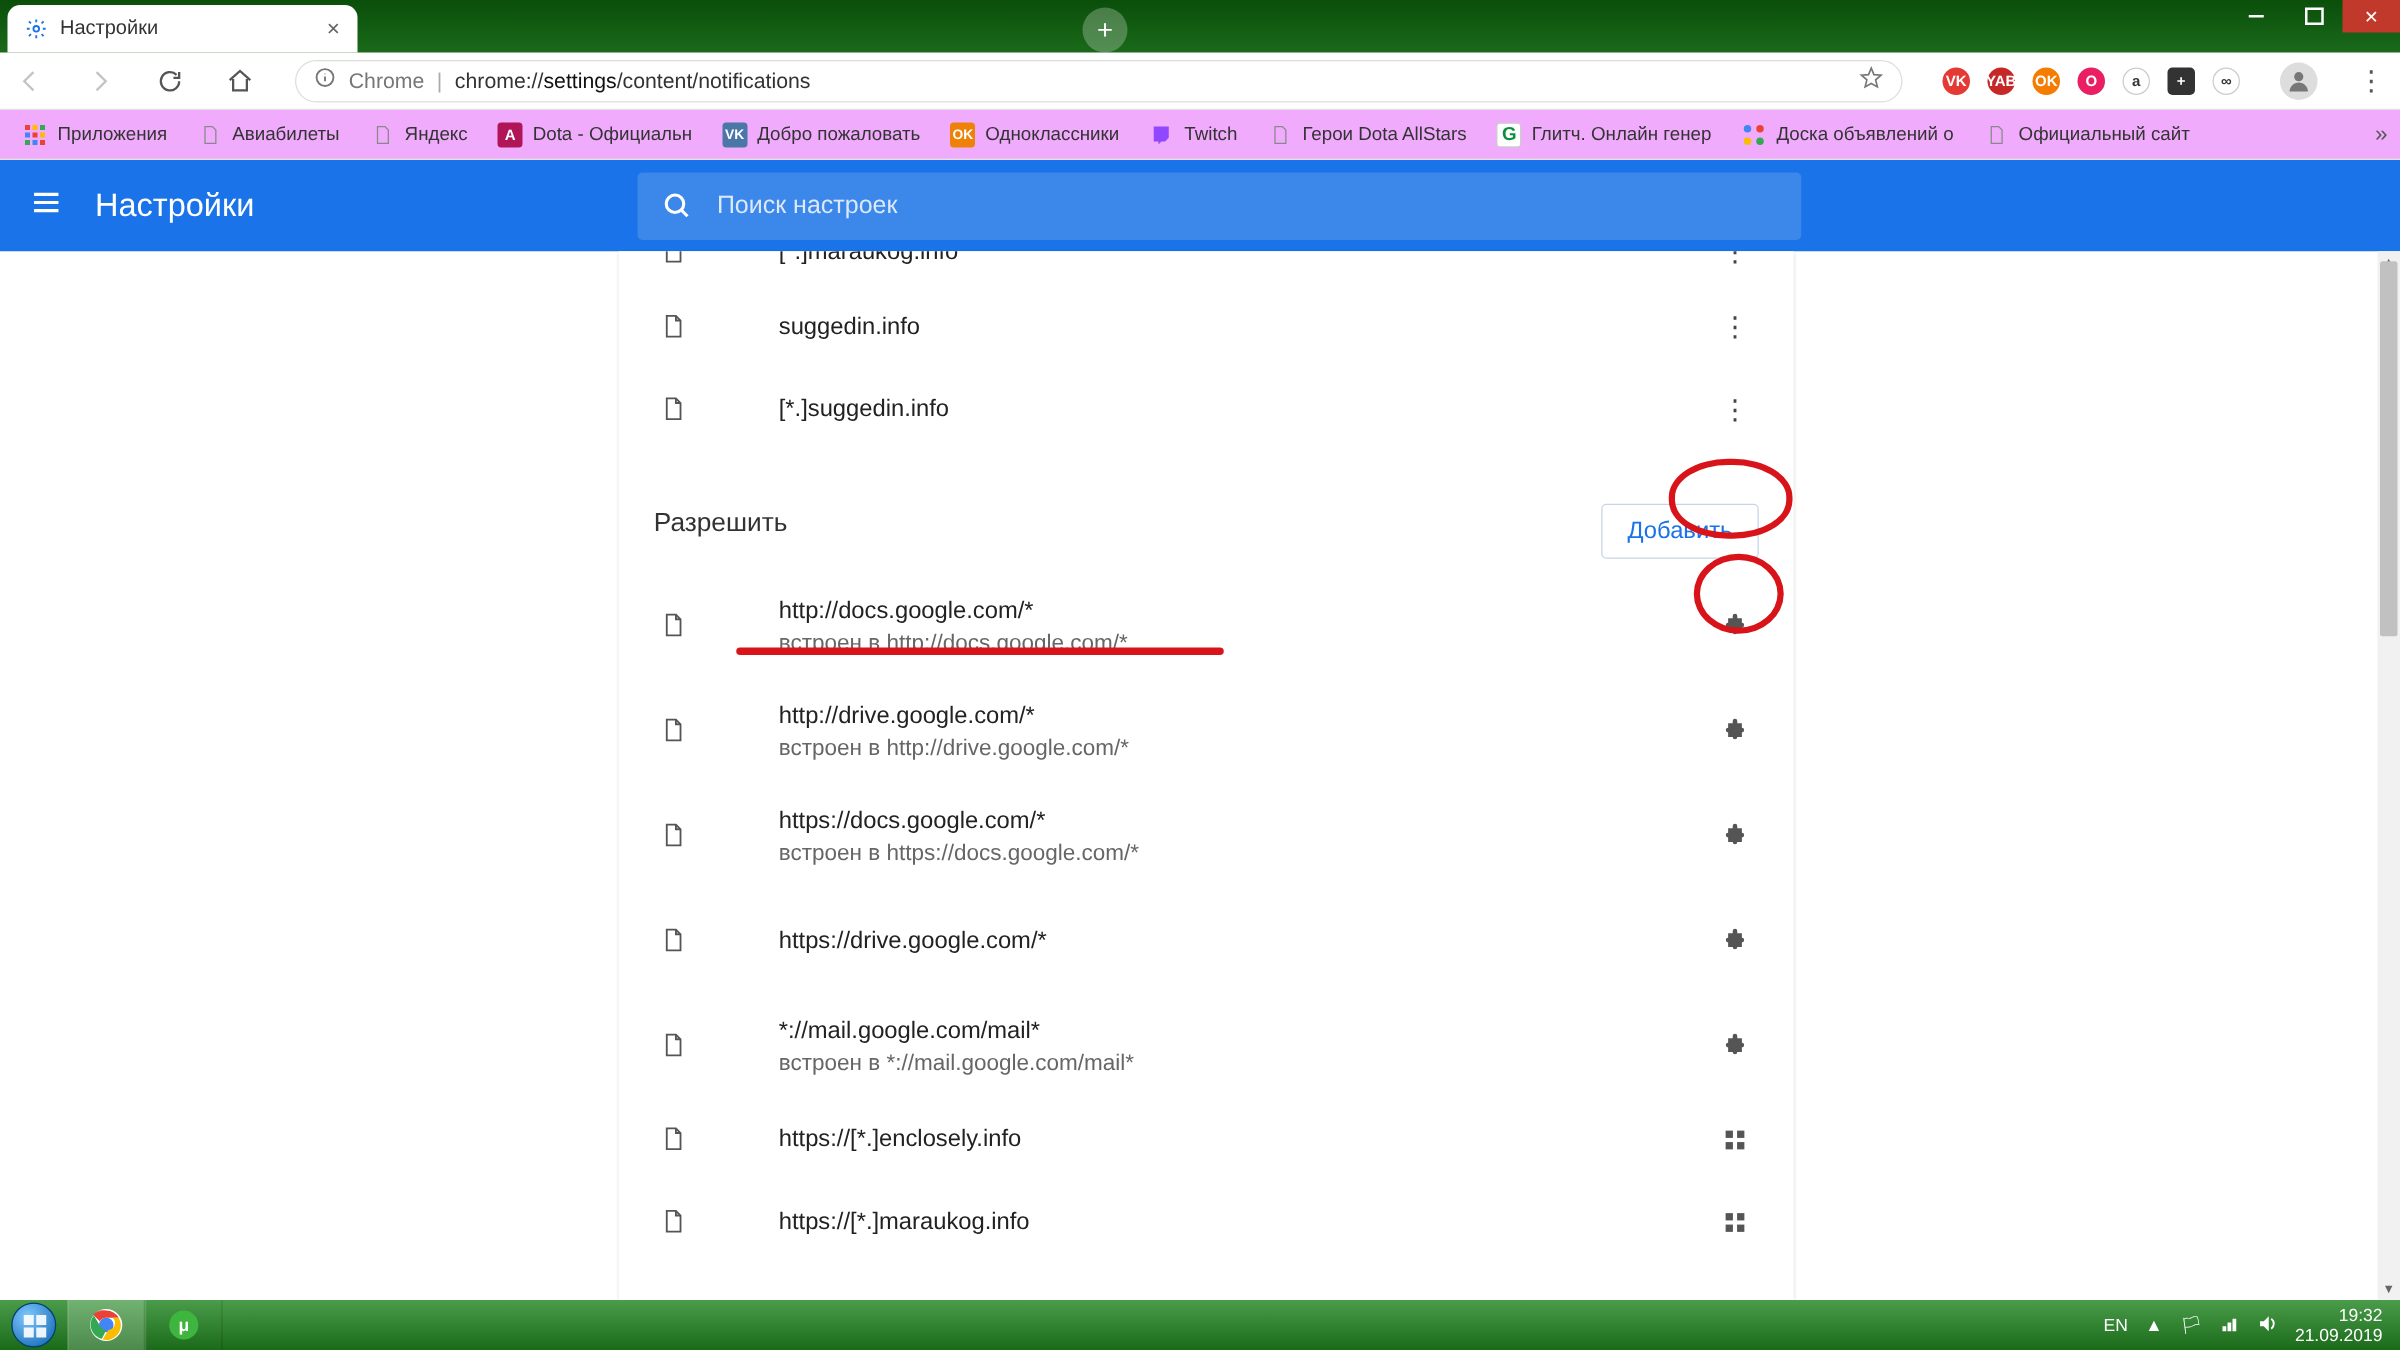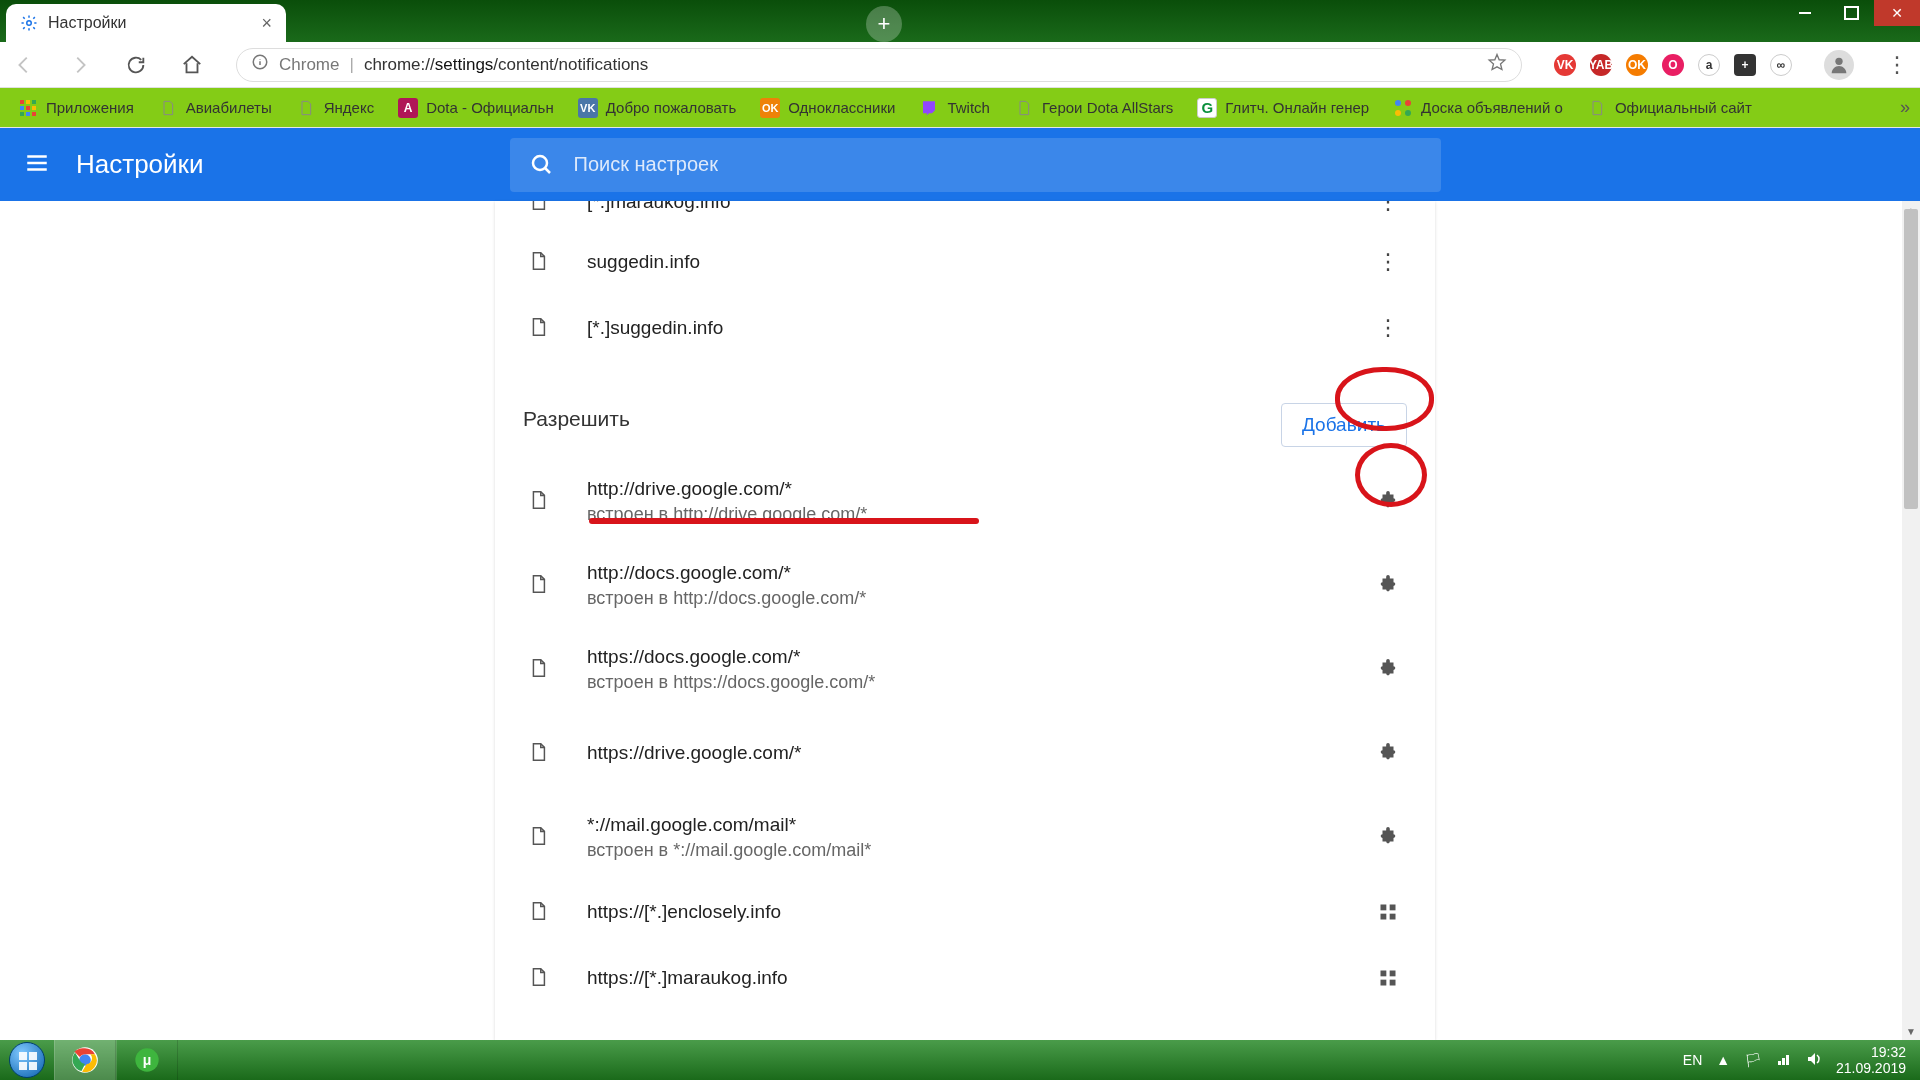--- a/index.html
+++ b/index.html
@@ -33,21 +33,21 @@
 .omnipipe{color:#aaa;}
 .omniurl{color:#333;}
 .omniurl b{color:#111;font-weight:500;}
 .star{margin-left:auto;}
 .ext-row { display:flex; gap:14px; align-items:center; }
 .ext { width:22px; height:22px; border-radius:50%; display:flex; align-items:center; justify-content:center; font-size:12px; color:#fff; font-weight:bold; }
 .avatar { width:30px; height:30px; border-radius:50%; background:#ddd; display:flex; align-items:center; justify-content:center; }
 .kebab { font-size:22px; color:#555; cursor:pointer; }
 
 
-.bmbar { height:40px; background:#84cc16; display:flex; align-items:center; padding:0 10px; gap:8px; border-bottom:1px solid #e5e5e5; font-size:15px; color:#333; }
+.bmbar { height:40px; background:#f0abfc; display:flex; align-items:center; padding:0 10px; gap:8px; border-bottom:1px solid #e5e5e5; font-size:15px; color:#333; }
 .bm { display:flex; align-items:center; gap:8px; padding:4px 8px; cursor:pointer; max-width:200px; white-space:nowrap; overflow:hidden; }
 .bm .ico{width:20px;height:20px;display:flex;align-items:center;justify-content:center;flex-shrink:0;}
 .bm-more{margin-left:auto;font-size:18px;color:#555;}
 
 
 .page { flex:1; background:#fff; position:relative; overflow:hidden; }
 .bluebar { height:73px; background:#1a73e8; display:flex; align-items:center; padding:0 24px; gap:26px; color:#fff; }
 .burger { cursor:pointer; }
 .burger svg{width:26px;height:26px;stroke:#fff;fill:none;stroke-width:2.3;}
 .bluetitle { font-size:26px; font-weight:400; }
@@ -56,21 +56,21 @@
 .searchbox input { flex:1; background:transparent; border:none; outline:none; font-size:20px; color:#fff; }
 .searchbox input::placeholder{color:#dde9fb;}
 
 .content { position:absolute; left:495px; top:73px; width:940px; bottom:0; background:#fff; box-shadow:0 1px 3px rgba(0,0,0,.15); }
 .scrollarea { position:absolute; inset:0; overflow:hidden; }
 
 .row { display:flex; align-items:center; padding:0 32px; min-height:66px; }
 .row.short{min-height:54px;}
 .doc-ico { width:24px; height:24px; margin-right:36px; flex-shrink:0; }
 .doc-ico svg{width:22px;height:22px;stroke:#555;fill:none;stroke-width:1.6;}
-.row-txt { flex:1; display:flex; flex-direction:column; gap:4px; }
+.row-txt { flex:1; display:flex; flex-direction:column; gap:4px;margin-left:36px; }
 .row-title{font-size:19px; color:#222;}
 .row-sub{font-size:18px; color:#666;}
 .row-act { width:30px; height:30px; display:flex; align-items:center; justify-content:center; cursor:pointer; }
 .kebab3 { font-size:22px; color:#444; letter-spacing:0; }
 
 .section-hdr { display:flex; align-items:center; padding:0 28px; margin-top:30px; margin-bottom:12px; }
 .section-title{font-size:21px; color:#333; font-weight:500;}
 .addbtn { margin-left:auto; border:1px solid #c8d4e6; color:#1a73e8; font-size:19px; padding:10px 20px; border-radius:4px; cursor:pointer; font-weight:500;margin-top:12px; }
 
 
@@ -317,37 +317,37 @@
           <span class="addbtn">Добавить</span>
         </div>
 
         <div id="allow-list">
             <div class="row" style="min-height: 84px;">
               <span class="doc-ico"><svg viewBox="0 0 24 24">
                   <path d="M7 3h8l4 4v14H7z"></path>
                   <path d="M15 3v4h4"></path>
                 </svg></span>
               <div class="row-txt">
+                <span class="row-title">http://docs.google.com/*</span>
+                <span class="row-sub">встроен в http://docs.google.com/*</span>
+              </div>
+              <span class="row-act puzzle-ico">
+                <svg viewBox="0 0 24 24">
+                  <path d="M10 3a2 2 0 0 1 4 0v2h4v4a2 2 0 0 1 0 4v4h-4a2 2 0 0 1-4 0H6v-4a2 2 0 0 1 0-4V5h4z"></path>
+                </svg>
+              </span>
+            </div>
+            <div class="row" style="min-height: 84px;">
+              <span class="doc-ico"><svg viewBox="0 0 24 24">
+                  <path d="M7 3h8l4 4v14H7z"></path>
+                  <path d="M15 3v4h4"></path>
+                </svg></span>
+              <div class="row-txt">
                 <span class="row-title">http://drive.google.com/*</span>
                 <span class="row-sub">встроен в http://drive.google.com/*</span>
-              </div>
-              <span class="row-act puzzle-ico">
-                <svg viewBox="0 0 24 24">
-                  <path d="M10 3a2 2 0 0 1 4 0v2h4v4a2 2 0 0 1 0 4v4h-4a2 2 0 0 1-4 0H6v-4a2 2 0 0 1 0-4V5h4z"></path>
-                </svg>
-              </span>
-            </div>
-            <div class="row" style="min-height: 84px;">
-              <span class="doc-ico"><svg viewBox="0 0 24 24">
-                  <path d="M7 3h8l4 4v14H7z"></path>
-                  <path d="M15 3v4h4"></path>
-                </svg></span>
-              <div class="row-txt">
-                <span class="row-title">http://docs.google.com/*</span>
-                <span class="row-sub">встроен в http://docs.google.com/*</span>
               </div>
               <span class="row-act puzzle-ico">
                 <svg viewBox="0 0 24 24">
                   <path d="M10 3a2 2 0 0 1 4 0v2h4v4a2 2 0 0 1 0 4v4h-4a2 2 0 0 1-4 0H6v-4a2 2 0 0 1 0-4V5h4z"></path>
                 </svg>
               </span>
             </div>
             <div class="row" style="min-height: 84px;">
               <span class="doc-ico"><svg viewBox="0 0 24 24">
                   <path d="M7 3h8l4 4v14H7z"></path>

